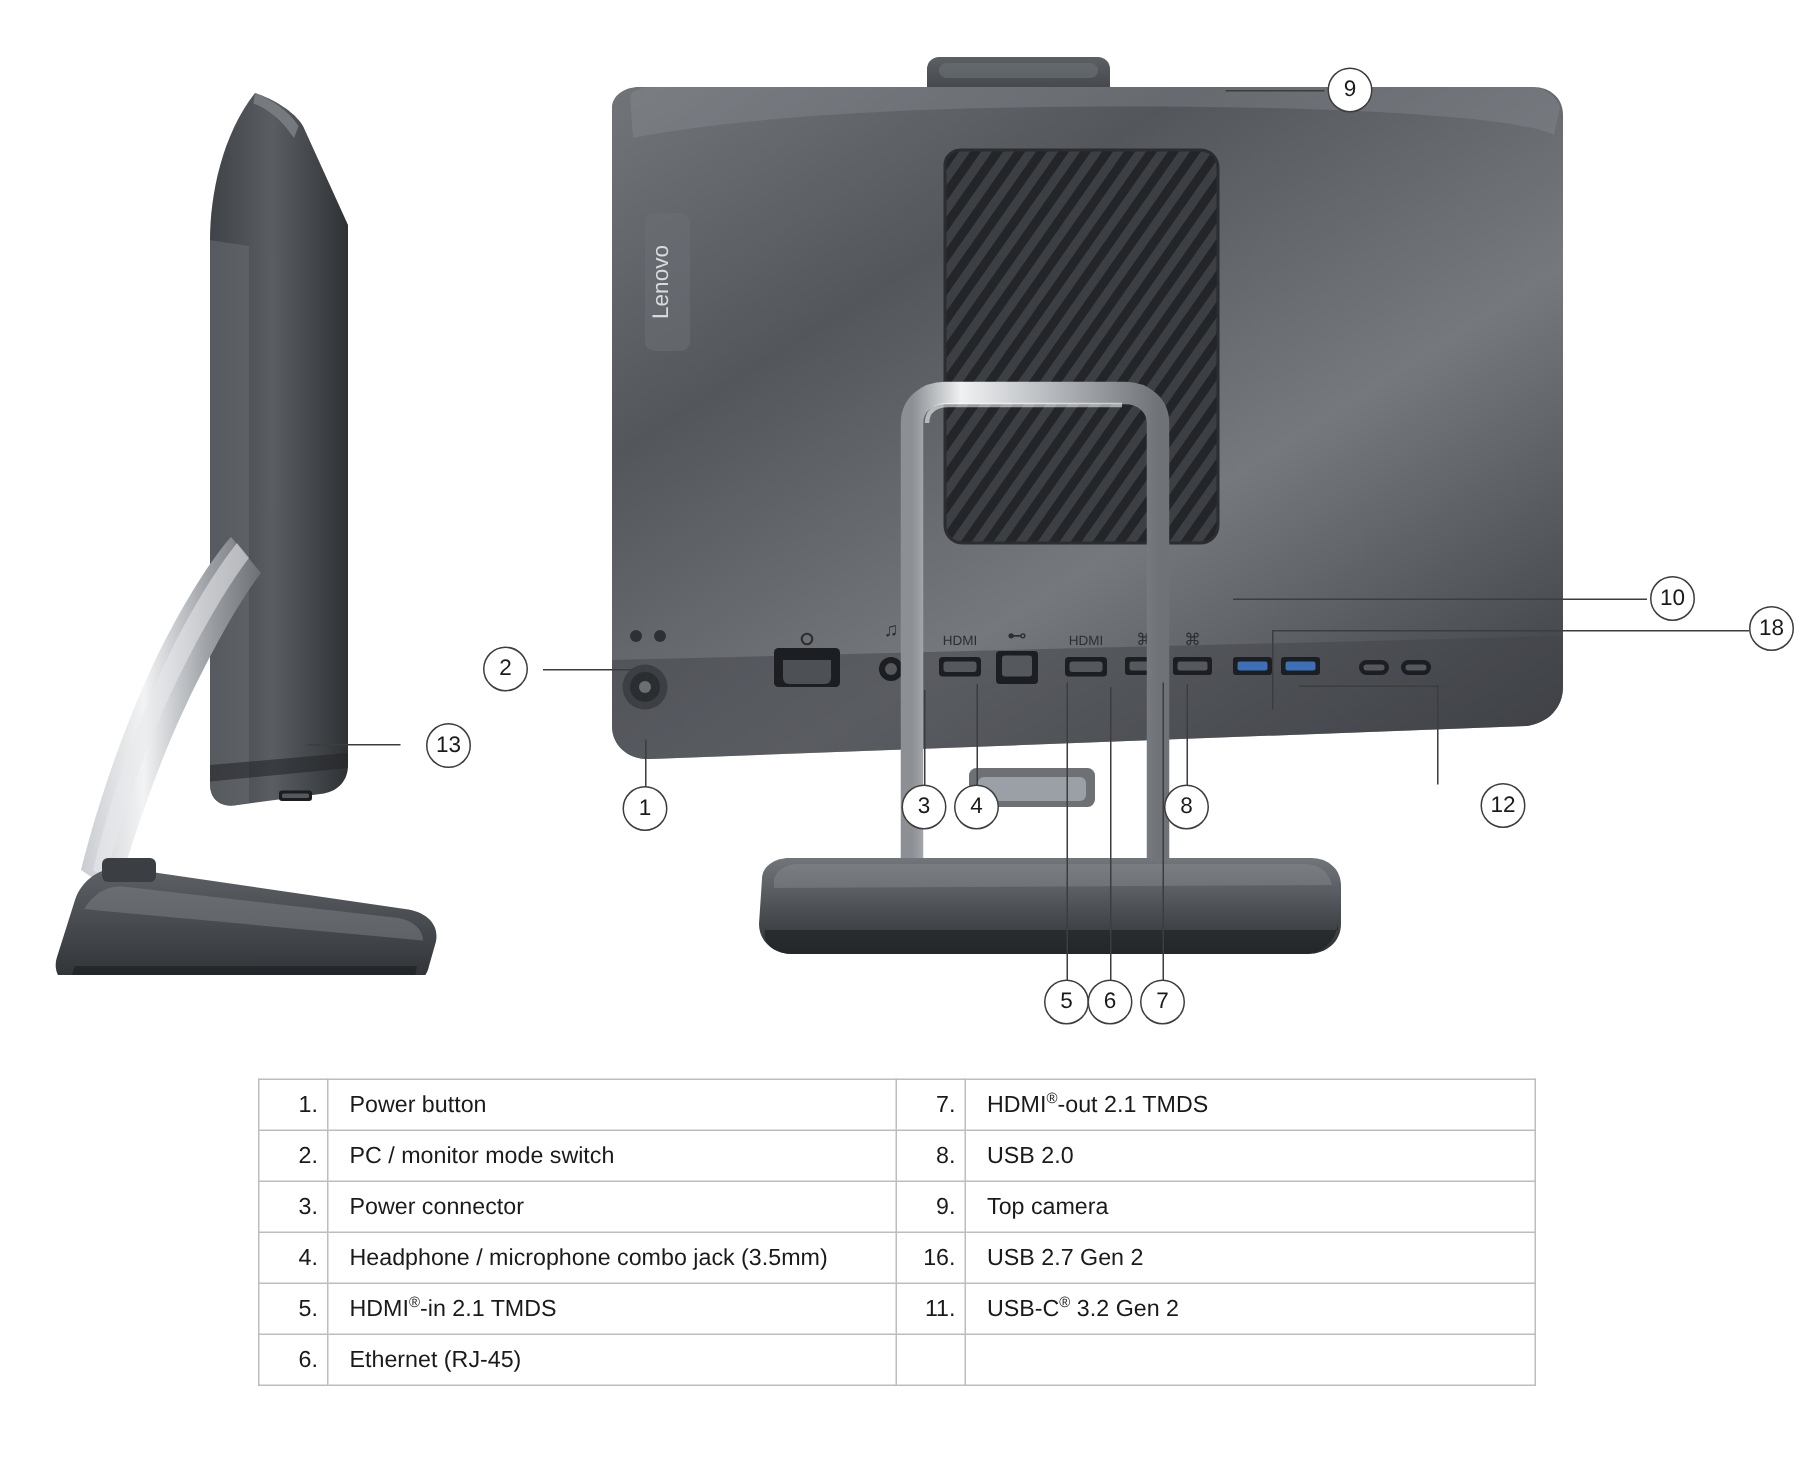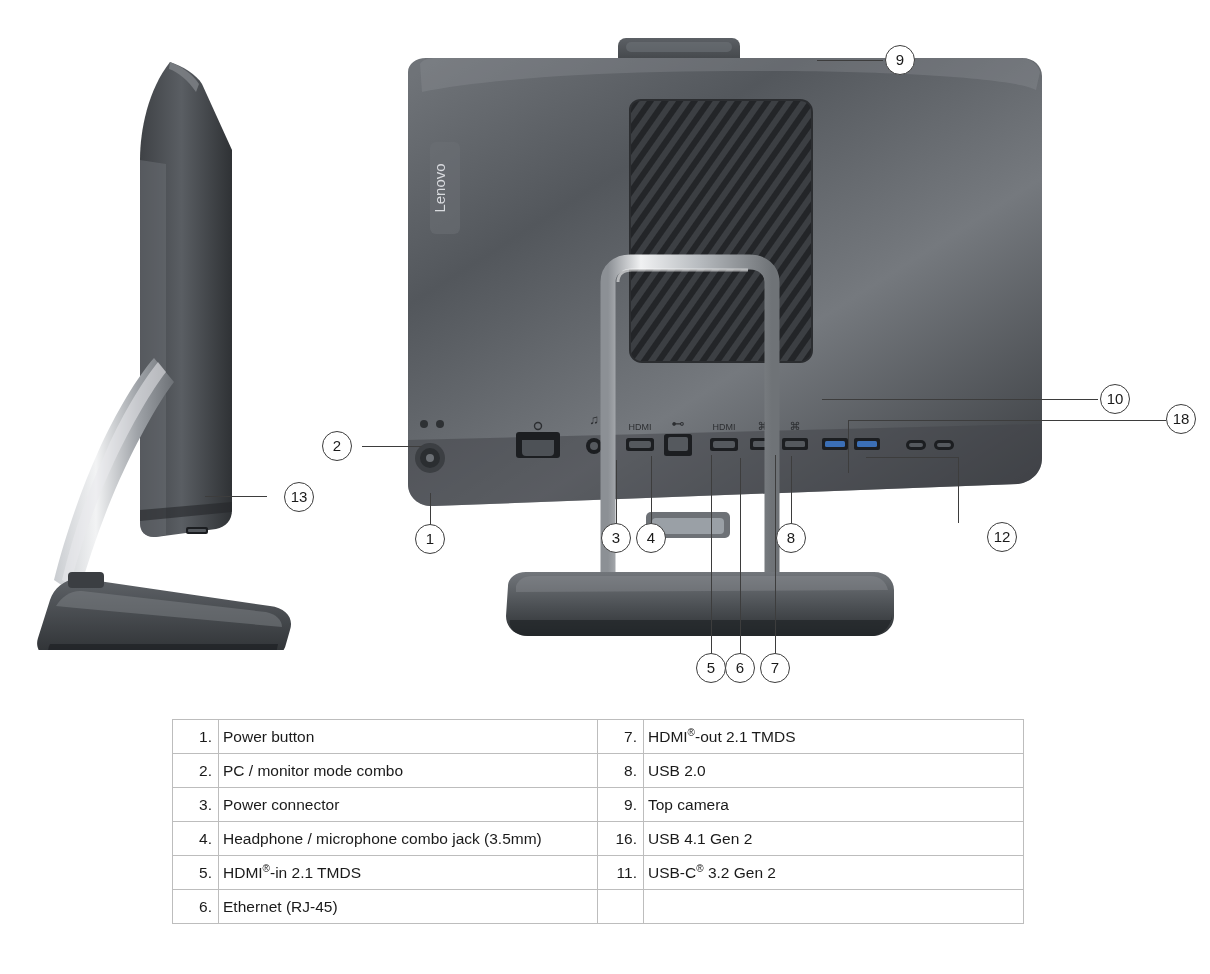--- a/index.html
+++ b/index.html
@@ -77,21 +77,21 @@
     color: #1a1a1a;
     vertical-align: middle;
   }
   #legend td.num {
     width: 34px;
     text-align: right;
     padding: 0 6px 0 10px;
     white-space: nowrap;
   }
   #legend td.txt {
-    padding-left: 4px;
+    padding-left: 14px;
   }
   #legend col.c1 { width: 46px; }
   #legend col.c2 { width: 379px; }
   #legend col.c3 { width: 46px; }
   #legend col.c4 { width: 380px; }
   .sup { font-size: 10px; vertical-align: super; }
 </style>
 </head>
 <body>
 
@@ -301,35 +301,35 @@
     </colgroup>
     <tbody>
       <tr>
         <td class="num">1.</td>
         <td class="txt">Power button</td>
         <td class="num">7.</td>
         <td class="txt">HDMI<span class="sup">®</span>-out 2.1 TMDS</td>
       </tr>
       <tr>
         <td class="num">2.</td>
-        <td class="txt">PC / monitor mode combo</td>
+        <td class="txt">PC / monitor mode switch</td>
         <td class="num">8.</td>
         <td class="txt">USB 2.0</td>
       </tr>
       <tr>
         <td class="num">3.</td>
         <td class="txt">Power connector</td>
         <td class="num">9.</td>
         <td class="txt">Top camera</td>
       </tr>
       <tr>
         <td class="num">4.</td>
         <td class="txt">Headphone / microphone combo jack (3.5mm)</td>
         <td class="num">16.</td>
-        <td class="txt">USB 4.1 Gen 2</td>
+        <td class="txt">USB 2.7 Gen 2</td>
       </tr>
       <tr>
         <td class="num">5.</td>
         <td class="txt">HDMI<span class="sup">®</span>-in 2.1 TMDS</td>
         <td class="num">11.</td>
         <td class="txt">USB-C<span class="sup">®</span> 3.2 Gen 2</td>
       </tr>
       <tr>
         <td class="num">6.</td>
         <td class="txt">Ethernet (RJ-45)</td>

